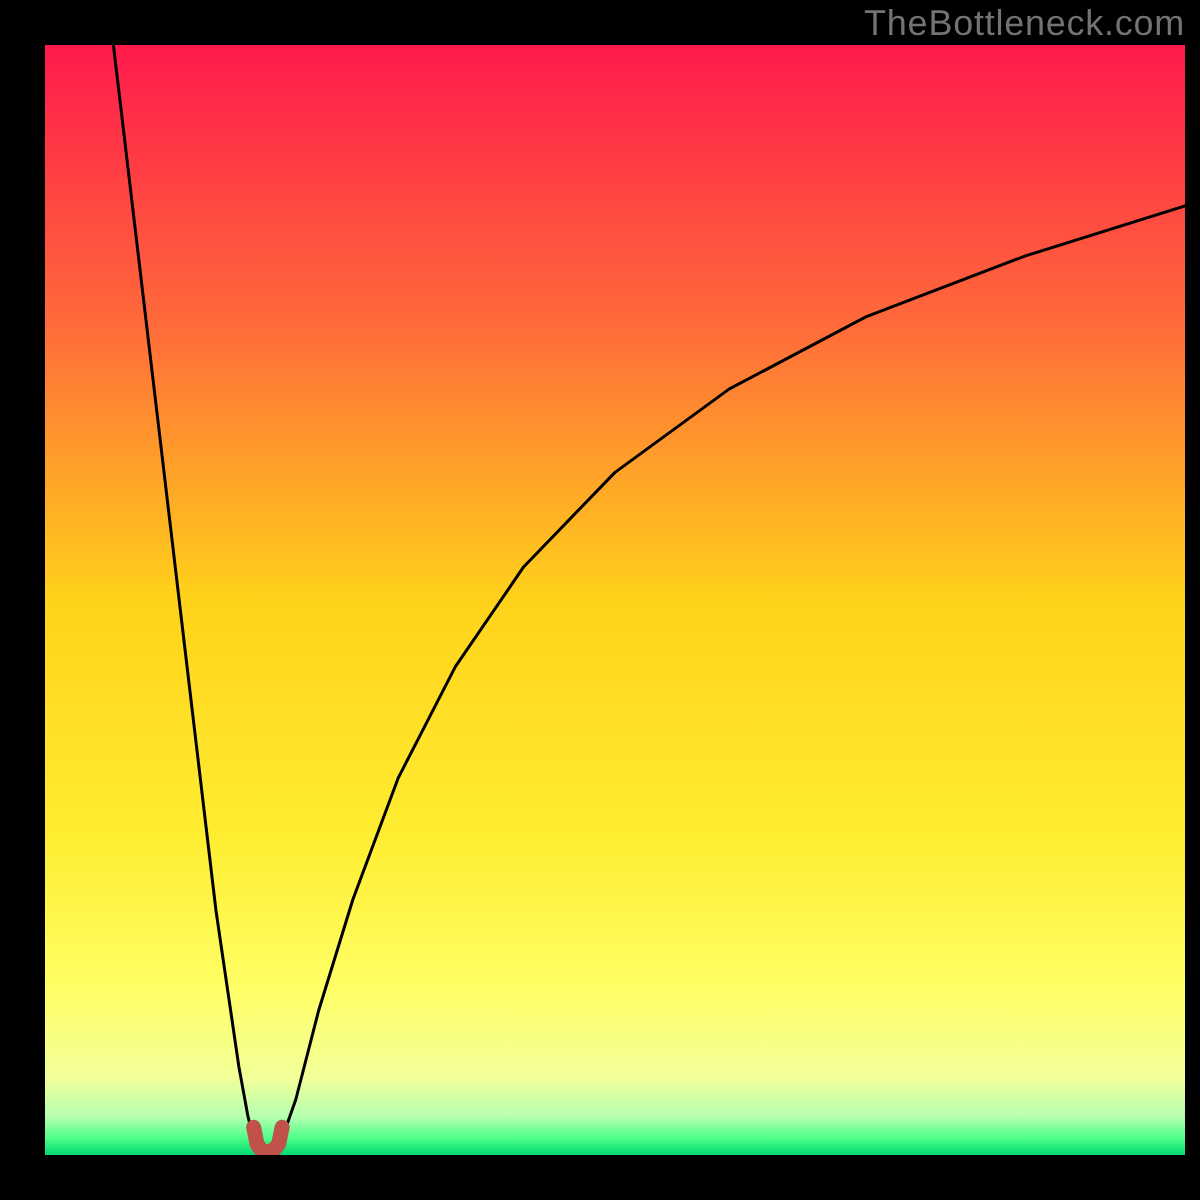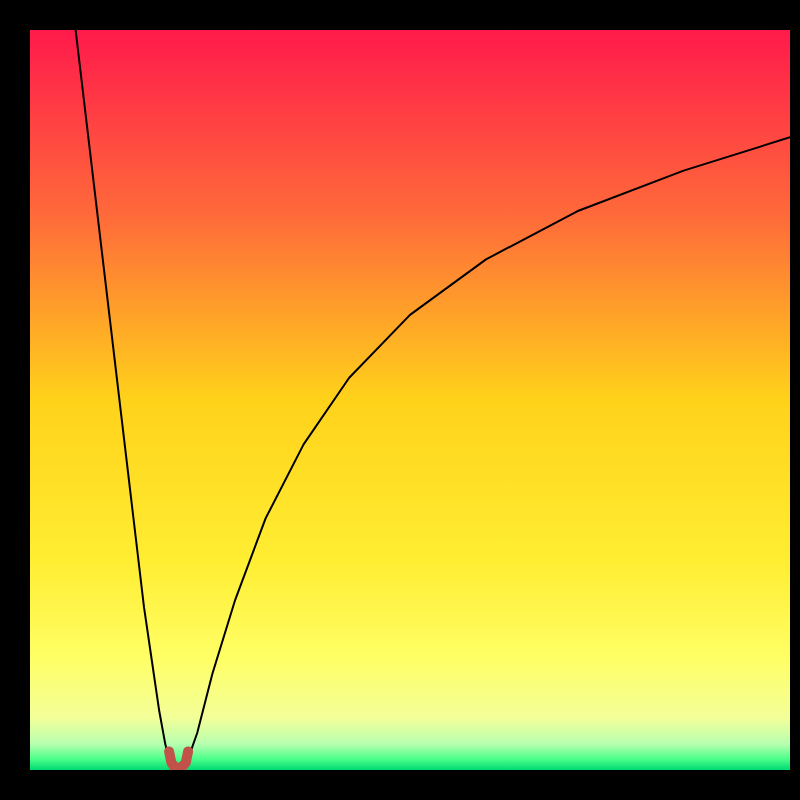--- a/index.html
+++ b/index.html
@@ -35,20 +35,21 @@
     top: 30px;
     width: 760px;
     height: 740px;
     display: block;
   }
 </style>
 </head>
 <body>
 
 <div class="frame">
+  <div class="watermark">TheBottleneck.com</div>
   <svg class="chart" viewBox="0 0 760 740" preserveAspectRatio="none">
       <defs>
         <linearGradient id="bg-grad" x1="0" y1="0" x2="0" y2="1">
           <stop offset="0%" stop-color="#ff1a4b"></stop>
           <stop offset="25%" stop-color="#ff6a3a"></stop>
           <stop offset="50%" stop-color="#ffd21a"></stop>
           <stop offset="72%" stop-color="#ffee33"></stop>
           <stop offset="85%" stop-color="#ffff66"></stop>
           <stop offset="93%" stop-color="#f3ff99"></stop>
           <stop offset="96.5%" stop-color="#b7ffb0"></stop>

